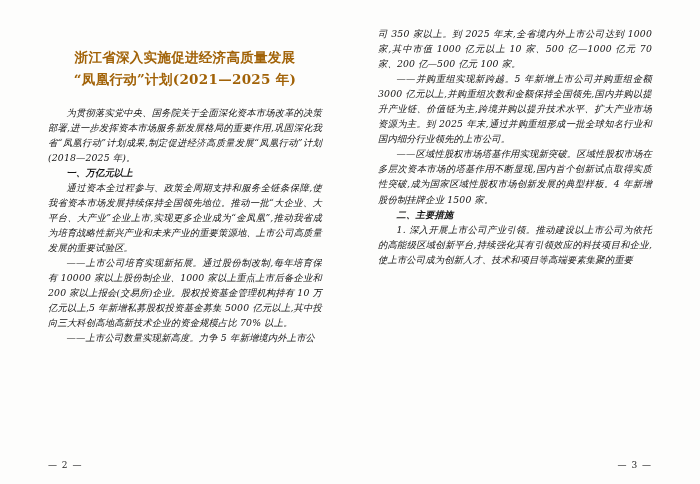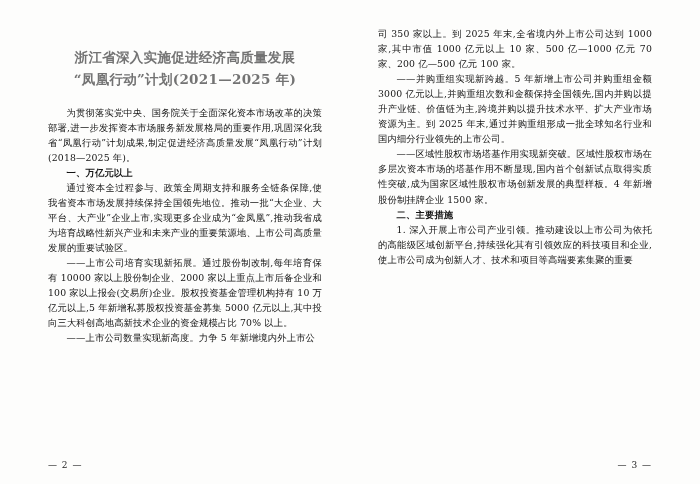--- a/index.html
+++ b/index.html
@@ -40,33 +40,34 @@
     width: 350px;
     padding: 0 48px 0 28px;
   }
   .doc-title {
     text-align: center;
     font-family: "DejaVu Serif", "Liberation Serif", serif;
     font-weight: bold;
     font-size: 13.5px;
     line-height: 1.65;
     letter-spacing: 0.3px;
-    color: #737373;
+    color: #a16207;
     margin: 20px 0 14px 0;
   }
   .doc-title .line2 {
     display: block;
   }
   .body-col {
     font-size: 9.3px;
     line-height: 1.62;
     color: #141414;
     text-align: justify;
     text-justify: inter-ideograph;
     letter-spacing: 0.15px;
+    font-style: italic;
   }
   .body-col p {
     margin: 0;
     text-indent: 2em;
   }
   .body-col p.noindent {
     text-indent: 0;
   }
   .body-col p.heading {
     text-indent: 2em;
@@ -105,21 +106,21 @@
 
     <div class="leaf leaf-left">
       <div class="doc-title">
         <span>浙江省深入实施促进经济高质量发展</span>
         <span class="line2">“凤凰行动”计划(2021—2025 年)</span>
       </div>
       <div class="body-col">
         <p>为贯彻落实党中央、国务院关于全面深化资本市场改革的决策部署,进一步发挥资本市场服务新发展格局的重要作用,巩固深化我省“凤凰行动”计划成果,制定促进经济高质量发展“凤凰行动”计划(2018—2025 年)。</p>
         <p class="heading">一、万亿元以上</p>
         <p>通过资本全过程参与、政策全周期支持和服务全链条保障,使我省资本市场发展持续保持全国领先地位。推动一批“大企业、大平台、大产业”企业上市,实现更多企业成为“金凤凰”,推动我省成为培育战略性新兴产业和未来产业的重要策源地、上市公司高质量发展的重要试验区。</p>
-        <p class="dash">——上市公司培育实现新拓展。通过股份制改制,每年培育保有 10000 家以上股份制企业、2000 家以上重点上市后备企业和 100 家以上报会(交易所)企业。股权投资基金管理机构持有 10 万亿元以上,5 年新增私募股权投资基金募集 5000 亿元以上,其中投向三大科创高地高新技术企业的资金规模占比 70% 以上。</p>
+        <p class="dash">——上市公司培育实现新拓展。通过股份制改制,每年培育保有 10000 家以上股份制企业、1000 家以上重点上市后备企业和 200 家以上报会(交易所)企业。股权投资基金管理机构持有 10 万亿元以上,5 年新增私募股权投资基金募集 5000 亿元以上,其中投向三大科创高地高新技术企业的资金规模占比 70% 以上。</p>
         <p class="dash">——上市公司数量实现新高度。力争 5 年新增境内外上市公</p>
       </div>
       <div class="footer footer-left">— 2 —</div>
     </div>
 
     <div class="gutter"></div>
 
     <div class="leaf leaf-right">
       <div class="body-col">
         <p class="noindent">司 350 家以上。到 2025 年末,全省境内外上市公司达到 1000 家,其中市值 1000 亿元以上 10 家、500 亿—1000 亿元 70 家、200 亿—500 亿元 100 家。</p>

